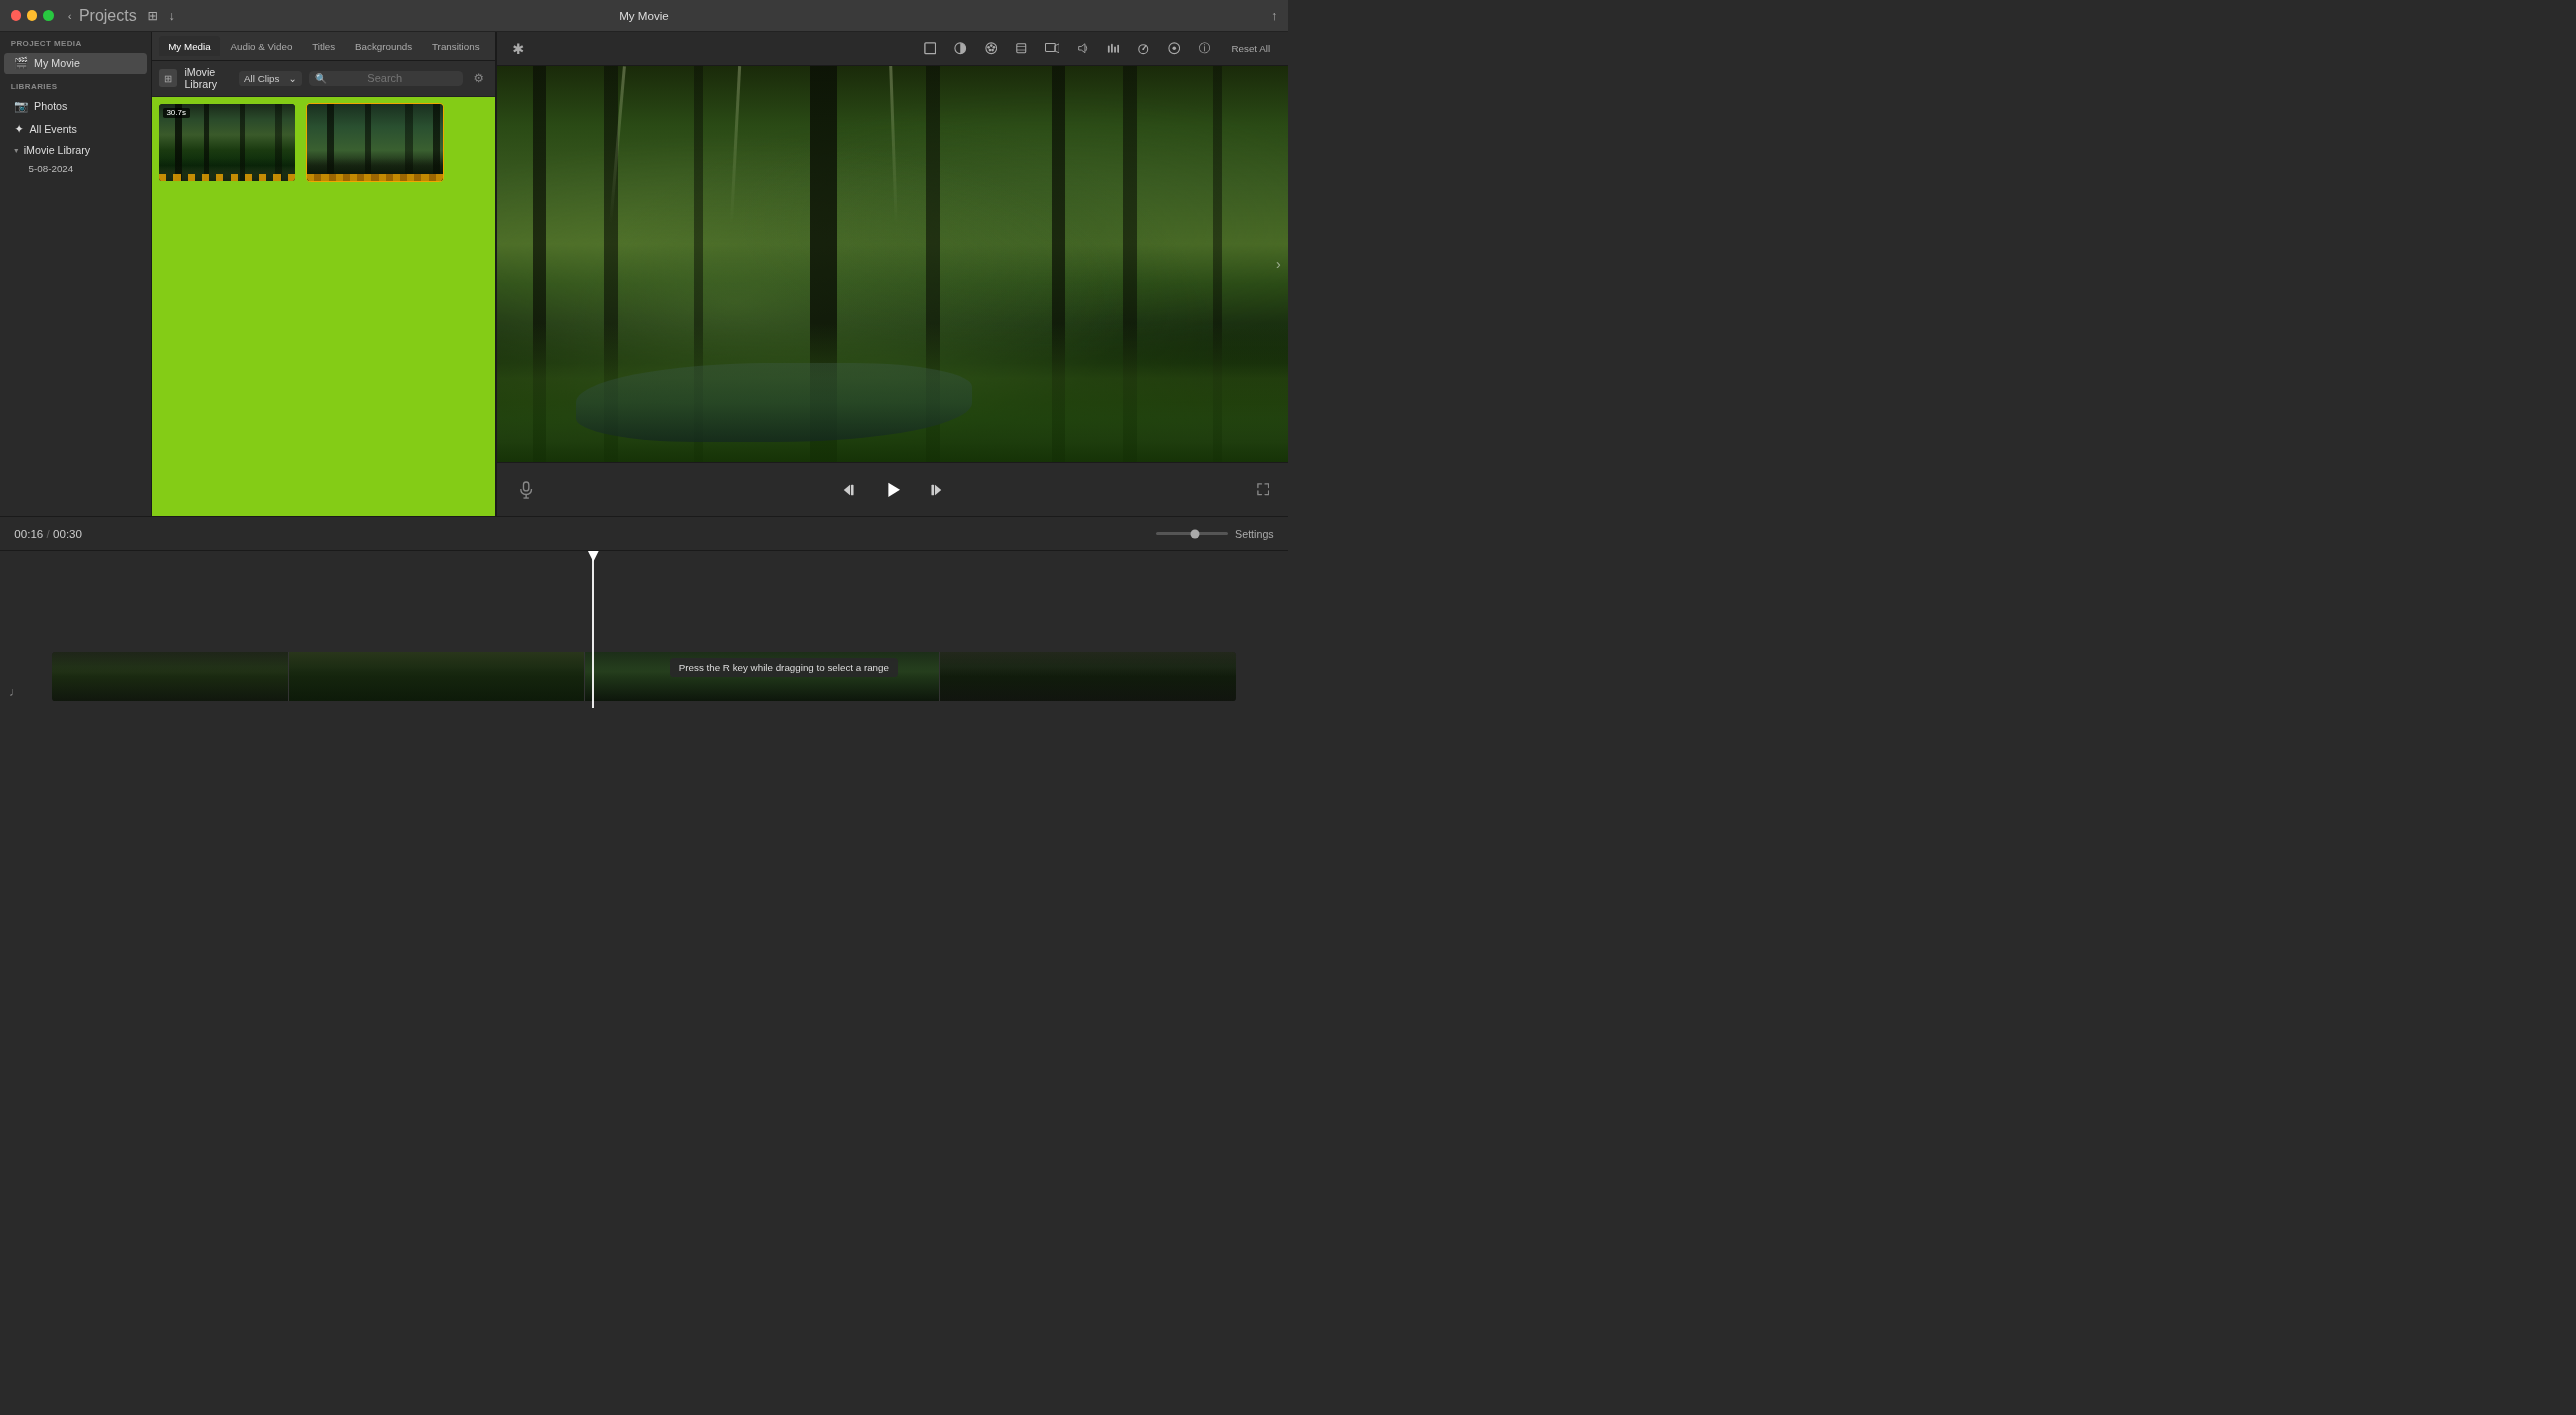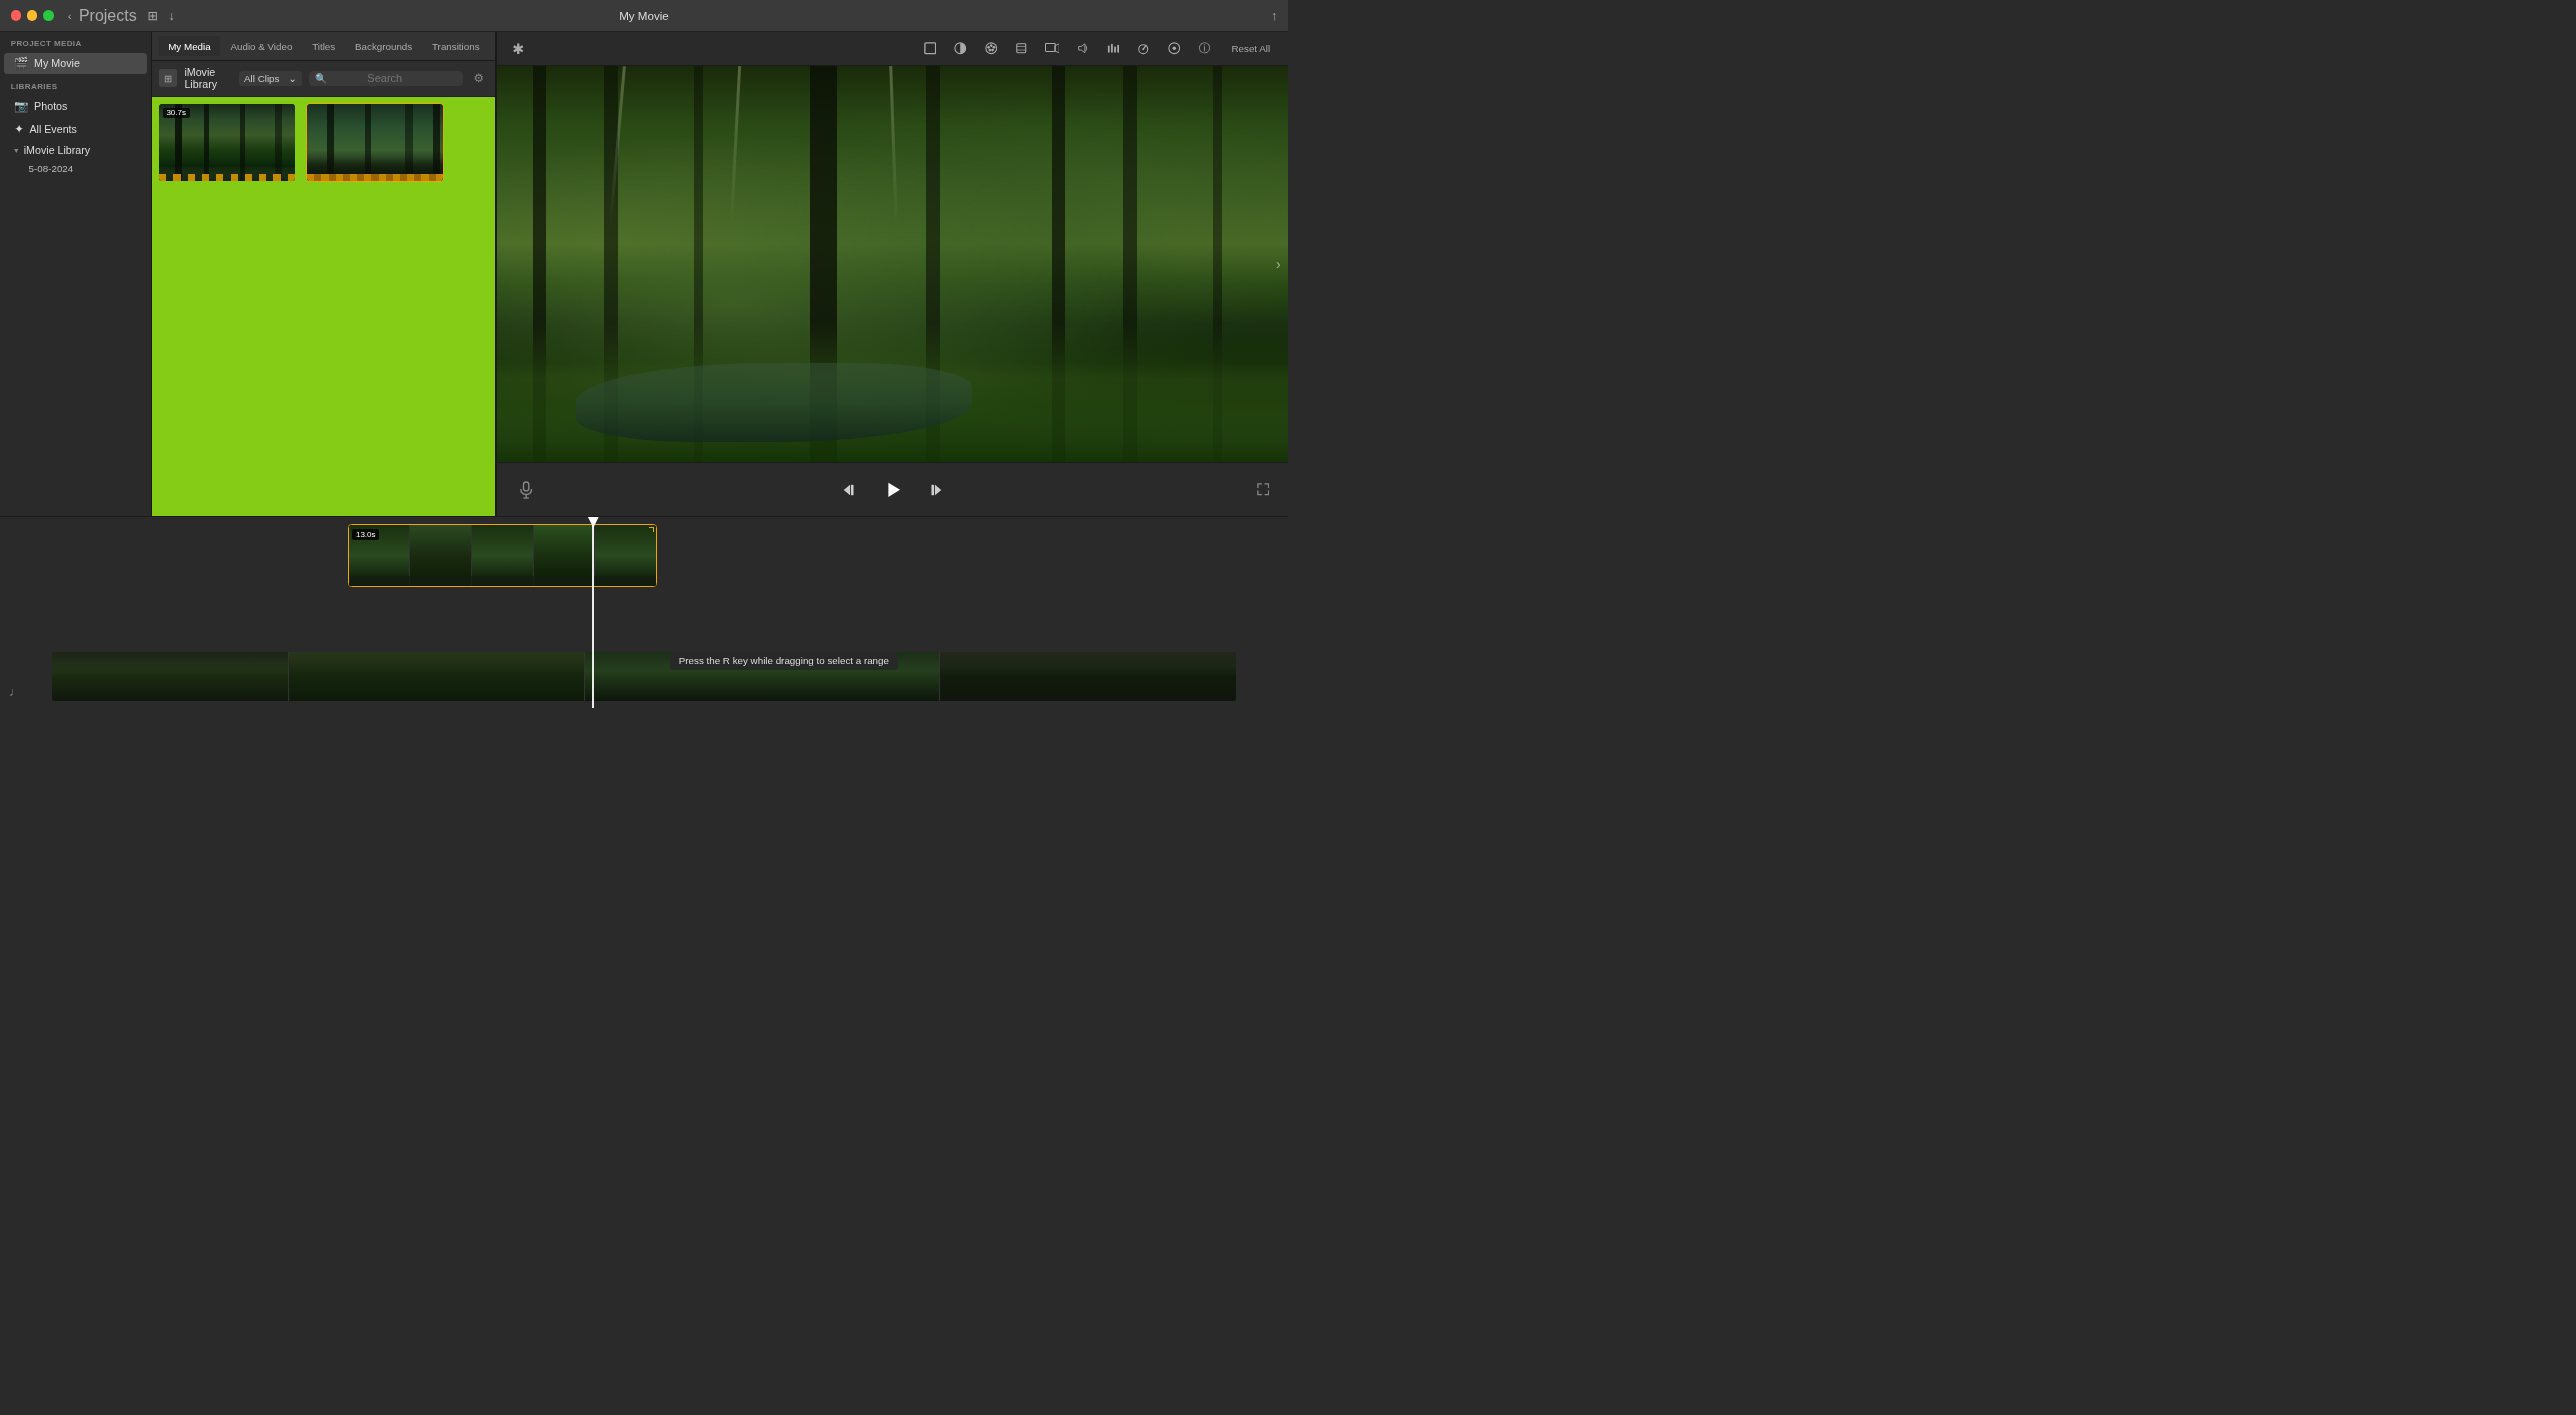--- a/index.html
+++ b/index.html
@@ -844,42 +844,40 @@
               <path d="M1 5 L1 1 L5 1 M9 1 L13 1 L13 5 M13 9 L13 13 L9 13 M5 13 L1 13 L1 9" stroke="#888" stroke-width="1.5" fill="none" stroke-linecap="round"></path>
             </svg>
           </div>
         </div>
       </div>
     </div>
   </div>
 
   <div class="timeline-section">
 
+    <div class="timeline-toolbar">
+      <div class="timecode">
+        <span>00:16</span>
+        <span class="timecode-separator"> / </span>
+        <span>00:30</span>
+      </div>
+      <div class="zoom-controls">
+        <div class="zoom-slider">
+          <div class="zoom-handle"></div>
+        </div>
+        <span class="settings-label">Settings</span>
+      </div>
+    </div>
 
     <div class="timeline-area">
 
       <div class="playhead">
         <div style="position:absolute;top:0;left:-4.5px;width:10.7px;height:10.7px;background:#fff;clip-path:polygon(0 0,100% 0,50% 100%);"></div>
       </div>
 
-      <div class="timeline-clip">
-        <div class="timeline-clip-inner">
-
-          <div style="position:absolute;inset:0;display:flex;">
-            <div style="flex:1;background:linear-gradient(180deg,#1a3010 0%,#2a4a20 50%,#0a1505 100%);border-right:0.9px solid #333;"></div>
-            <div style="flex:1;background:linear-gradient(180deg,#2a4a20 0%,#1a2a10 50%,#0a1a05 100%);border-right:0.9px solid #333;"></div>
-            <div style="flex:1;background:linear-gradient(180deg,#1a3010 0%,#2a4a20 50%,#0a1505 100%);border-right:0.9px solid #333;"></div>
-            <div style="flex:1;background:linear-gradient(180deg,#2a5020 0%,#1a3010 50%,#0a1805 100%);border-right:0.9px solid #333;"></div>
-            <div style="flex:1;background:linear-gradient(180deg,#1a3010 0%,#2a4a20 50%,#0a1505 100%);"></div>
-          </div>
-          <div style="position:absolute;bottom:0;left:0;right:0;height:10.7px;background:rgba(20,30,15,0.8);"></div>
-        </div>
-        <div class="timeline-clip-duration">13.0s</div>
-        <div class="timeline-clip-corner"></div>
-      </div>
 
       <div class="tooltip">Press the R key while dragging to select a range</div>
 
       <div class="timeline-filmstrip-row">
 
         <div class="filmstrip-segment" style="flex:0.8;">
           <div class="filmstrip-forest" style="opacity:0.6;background:linear-gradient(180deg,#1a2510 0%,#2a3a18 40%,#0a1505 100%);"></div>
         </div>
 
         <div class="filmstrip-segment" style="flex:1;">

